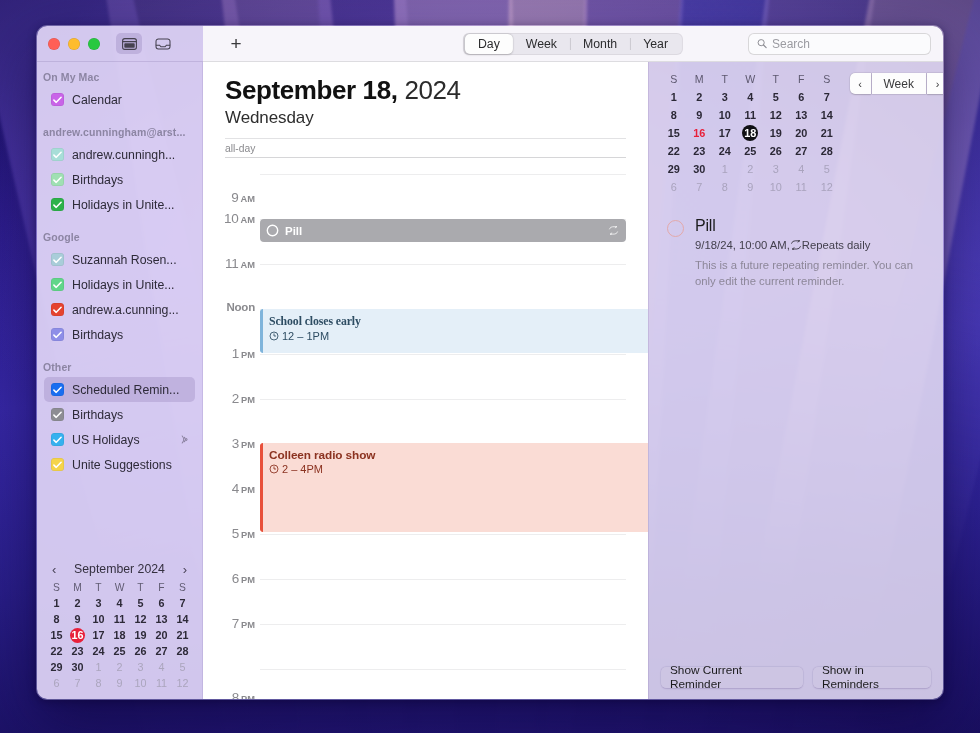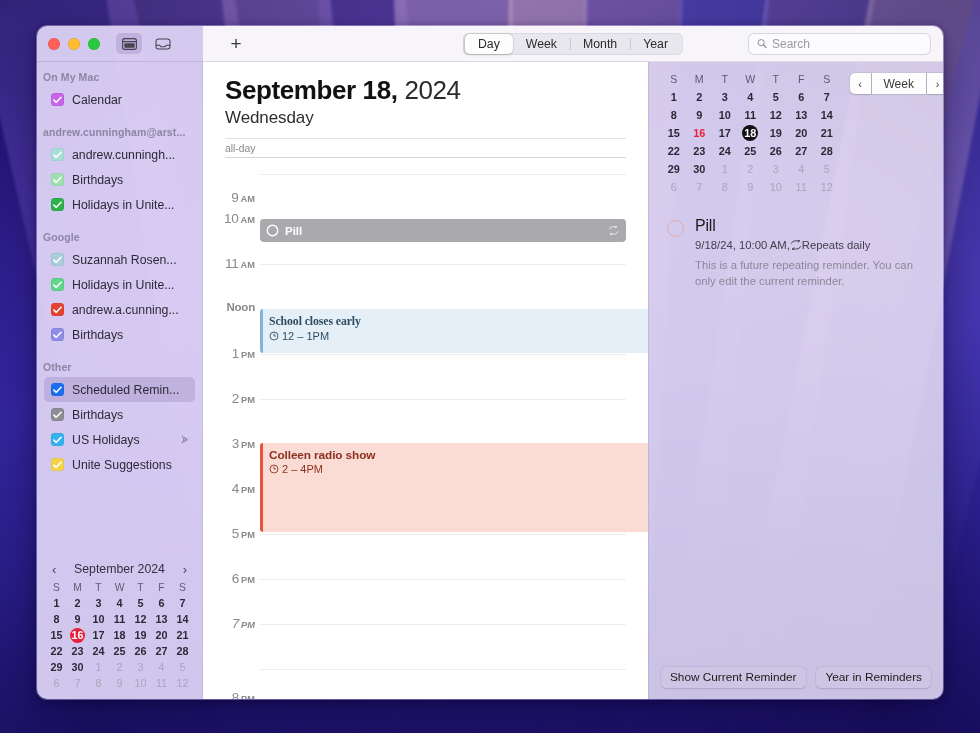--- a/index.html
+++ b/index.html
@@ -519,21 +519,21 @@
           <div class="hour-lbl" style="top: 233px;"><span>2</span><span class="ampm">PM</span></div>
           <div class="hour-line" style="top: 286px;"></div>
           <div class="hour-lbl" style="top: 278px;"><span>3</span><span class="ampm">PM</span></div>
           <div class="hour-line" style="top: 331px;"></div>
           <div class="hour-lbl" style="top: 323px;"><span>4</span><span class="ampm">PM</span></div>
           <div class="hour-line" style="top: 376px;"></div>
           <div class="hour-lbl" style="top: 368px;"><span>5</span><span class="ampm">PM</span></div>
           <div class="hour-line" style="top: 421px;"></div>
           <div class="hour-lbl" style="top: 413px;"><span>6</span><span class="ampm">PM</span></div>
           <div class="hour-line" style="top: 466px;"></div>
-          <div class="hour-lbl" style="top: 458px; font-style: italic;"><span>7</span><span class="ampm">PM</span></div>
+          <div class="hour-lbl" style="top: 458px;"><span>7</span><span class="ampm">PM</span></div>
           <div class="hour-line" style="top: 511px;"></div>
           <div class="hour-lbl" style="top: 503px; margin-top: 29px;"><span>8</span><span class="ampm">PM</span></div>
           <div class="evt evt-reminder" style="top: 61px;">
             <span style="display:flex;">
               <svg width="13" height="13" viewBox="0 0 14 14">
                 <circle cx="7" cy="7" r="5.6" stroke="#ffffff" stroke-width="1.5" fill="none"></circle>
               </svg>
             </span>
             <span class="rtitle">Pill</span>
             <span style="display:flex;opacity:0.85;">
@@ -643,18 +643,18 @@
               <path d="M4.4 8.6 L2.4 9.9 L4.4 11.2" stroke="#43404d" stroke-width="1.05" fill="none" stroke-linecap="round" stroke-linejoin="round"></path>
             </svg>
             <span>Repeats daily</span>
           </div>
           <div class="rem-note">This is a future repeating reminder. You can only edit the current reminder.</div>
         </div>
       </div>
 
       <div id="insp-footer">
         <div class="ft-btn">Show Current Reminder</div>
-        <div class="ft-btn right">Year in Reminders</div>
+        <div class="ft-btn right">Show in Reminders</div>
       </div>
     </div>
 
   </div>
 </div>
 
 </body></html>

